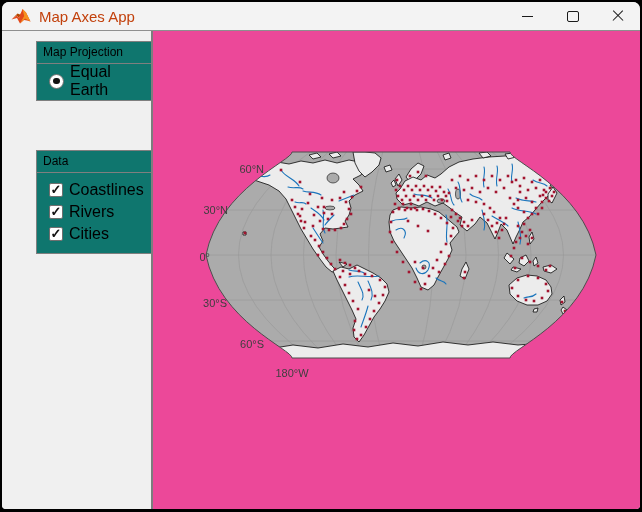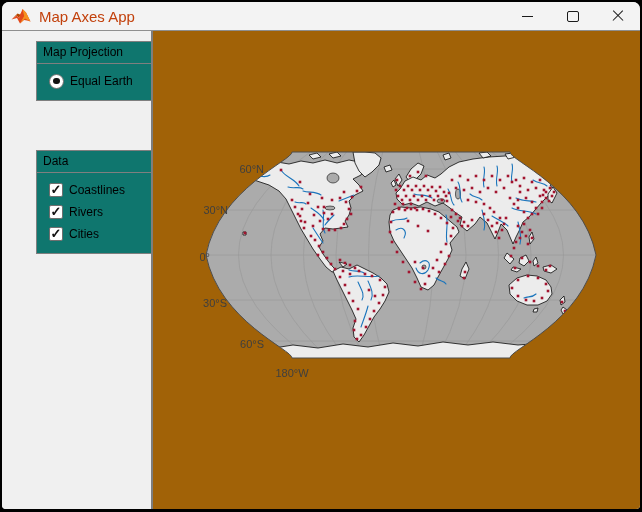--- a/index.html
+++ b/index.html
@@ -32,33 +32,33 @@
     content:"";position:absolute;left:-1px;top:5px;width:14px;height:1.4px;background:#1a1a1a;
   }
   .glyph-close::before{transform:rotate(45deg);}
   .glyph-close::after{transform:rotate(-45deg);}
   
   .content{flex:1;display:flex;min-height:0;}
   .sidebar{
     width:149px;flex:0 0 149px;border-right:2px solid #7d7d7d;
     background:#f0f0f0;position:relative;
   }
-  .main{flex:1;position:relative;background:#a16207;}
+  .main{flex:1;position:relative;background:#ec4899;}
   .main svg{display:block;}
   
   .panel{
     position:absolute;left:9px;width:114px;
     border:1px solid #7f7f7f;background:#0f766e;margin-left:25px;
   }
   .panel-title{
     font-size:12px;color:#000;padding:3px 6px 4px 6px;border-bottom:1px solid #7f7f7f;
   }
   .panel-body{padding:6px 0 8px 12px;}
   .opt-row{display:flex;align-items:center;height:22px;cursor:pointer;}
-  .opt-label{font-size:12px;color:#000;margin-left:6px;}
+  .opt-label{font-size:16px;color:#000;margin-left:6px;}
   .radio{
     width:13px;height:13px;border-radius:50%;background:#fff;border:1px solid #6f6f6f;
     position:relative;flex:0 0 auto;
   }
   .radio.on::after{
     content:"";position:absolute;left:3.2px;top:3.2px;width:6.6px;height:6.6px;
     border-radius:50%;background:#111;
   }
   .checkbox{
     width:12px;height:12px;background:#fff;border:1px solid #6f6f6f;border-radius:2px;

